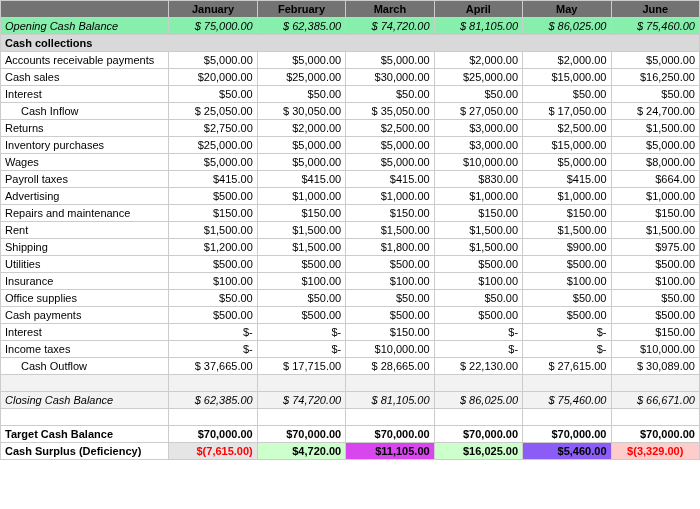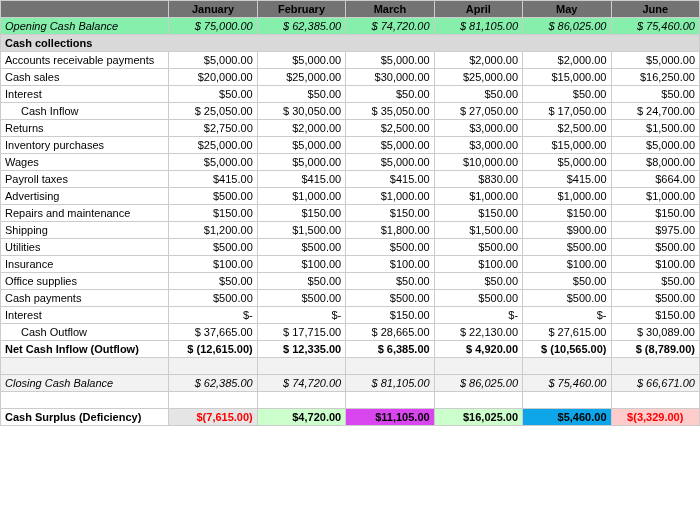--- a/index.html
+++ b/index.html
@@ -182,20 +182,29 @@
       <tr>
         <td>Repairs and maintenance</td>
         <td>$150.00</td>
         <td>$150.00</td>
         <td>$150.00</td>
         <td>$150.00</td>
         <td>$150.00</td>
         <td>$150.00</td>
       </tr>
       <tr>
+        <td>Rent</td>
+        <td>$1,500.00</td>
+        <td>$1,500.00</td>
+        <td>$1,500.00</td>
+        <td>$1,500.00</td>
+        <td>$1,500.00</td>
+        <td>$1,500.00</td>
+      </tr>
+      <tr>
         <td>Shipping</td>
         <td>$1,200.00</td>
         <td>$1,500.00</td>
         <td>$1,800.00</td>
         <td>$1,500.00</td>
         <td>$900.00</td>
         <td>$975.00</td>
       </tr>
       <tr>
         <td>Utilities</td>
@@ -234,39 +243,39 @@
         <td>$500.00</td>
       </tr>
       <tr>
         <td>Interest</td>
         <td>$-</td>
         <td>$-</td>
         <td>$150.00</td>
         <td>$-</td>
         <td>$-</td>
         <td>$150.00</td>
+      </tr>
+      <tr>
+        <td>Income taxes</td>
+        <td>$-</td>
+        <td>$-</td>
+        <td>$10,000.00</td>
+        <td>$-</td>
+        <td>$-</td>
+        <td>$10,000.00</td>
       </tr>
       <tr class="total-row">
         <td>Cash Outflow</td>
         <td>$ 37,665.00</td>
         <td>$ 17,715.00</td>
         <td>$ 28,665.00</td>
         <td>$ 22,130.00</td>
         <td>$ 27,615.00</td>
         <td>$ 30,089.00</td>
       </tr>
-      <tr class="net-row">
-        <td>Net Cash Inflow (Outflow)</td>
-        <td>$ (12,615.00)</td>
-        <td>$ 12,335.00</td>
-        <td>$ 6,385.00</td>
-        <td>$ 4,920.00</td>
-        <td>$ (10,565.00)</td>
-        <td>$ (8,789.00)</td>
-      </tr>
       <tr class="blank-row">
         <td>&nbsp;</td>
         <td>&nbsp;</td>
         <td>&nbsp;</td>
         <td>&nbsp;</td>
         <td>&nbsp;</td>
         <td>&nbsp;</td>
         <td>&nbsp;</td>
       </tr>
       <tr class="closing-row">
@@ -280,23 +289,32 @@
       </tr>
       <tr>
         <td>&nbsp;</td>
         <td>&nbsp;</td>
         <td>&nbsp;</td>
         <td>&nbsp;</td>
         <td>&nbsp;</td>
         <td>&nbsp;</td>
         <td>&nbsp;</td>
       </tr>
+      <tr class="target-row">
+        <td>Target Cash Balance</td>
+        <td>$70,000.00</td>
+        <td>$70,000.00</td>
+        <td>$70,000.00</td>
+        <td>$70,000.00</td>
+        <td>$70,000.00</td>
+        <td>$70,000.00</td>
+      </tr>
       <tr class="surplus-row">
         <td>Cash Surplus (Deficiency)</td>
         <td style="color: rgb(255, 0, 0); background-color: #e5e5e5;">$(7,615.00)</td>
         <td style="background-color: rgb(204, 255, 204); padding-left: 24px;">$4,720.00</td>
         <td style="background-color: #d946ef;">$11,105.00</td>
         <td style="background-color: rgb(204, 255, 204);">$16,025.00</td>
-        <td style="background-color: #0ea5e9;">$5,460.00</td>
+        <td style="background-color: #8b5cf6;">$5,460.00</td>
         <td style="color: rgb(255, 0, 0); background-color: rgb(255, 204, 204); text-align: center;">$(3,329.00)</td>
       </tr>
     </tbody>
 </table>
 
 </body></html>

